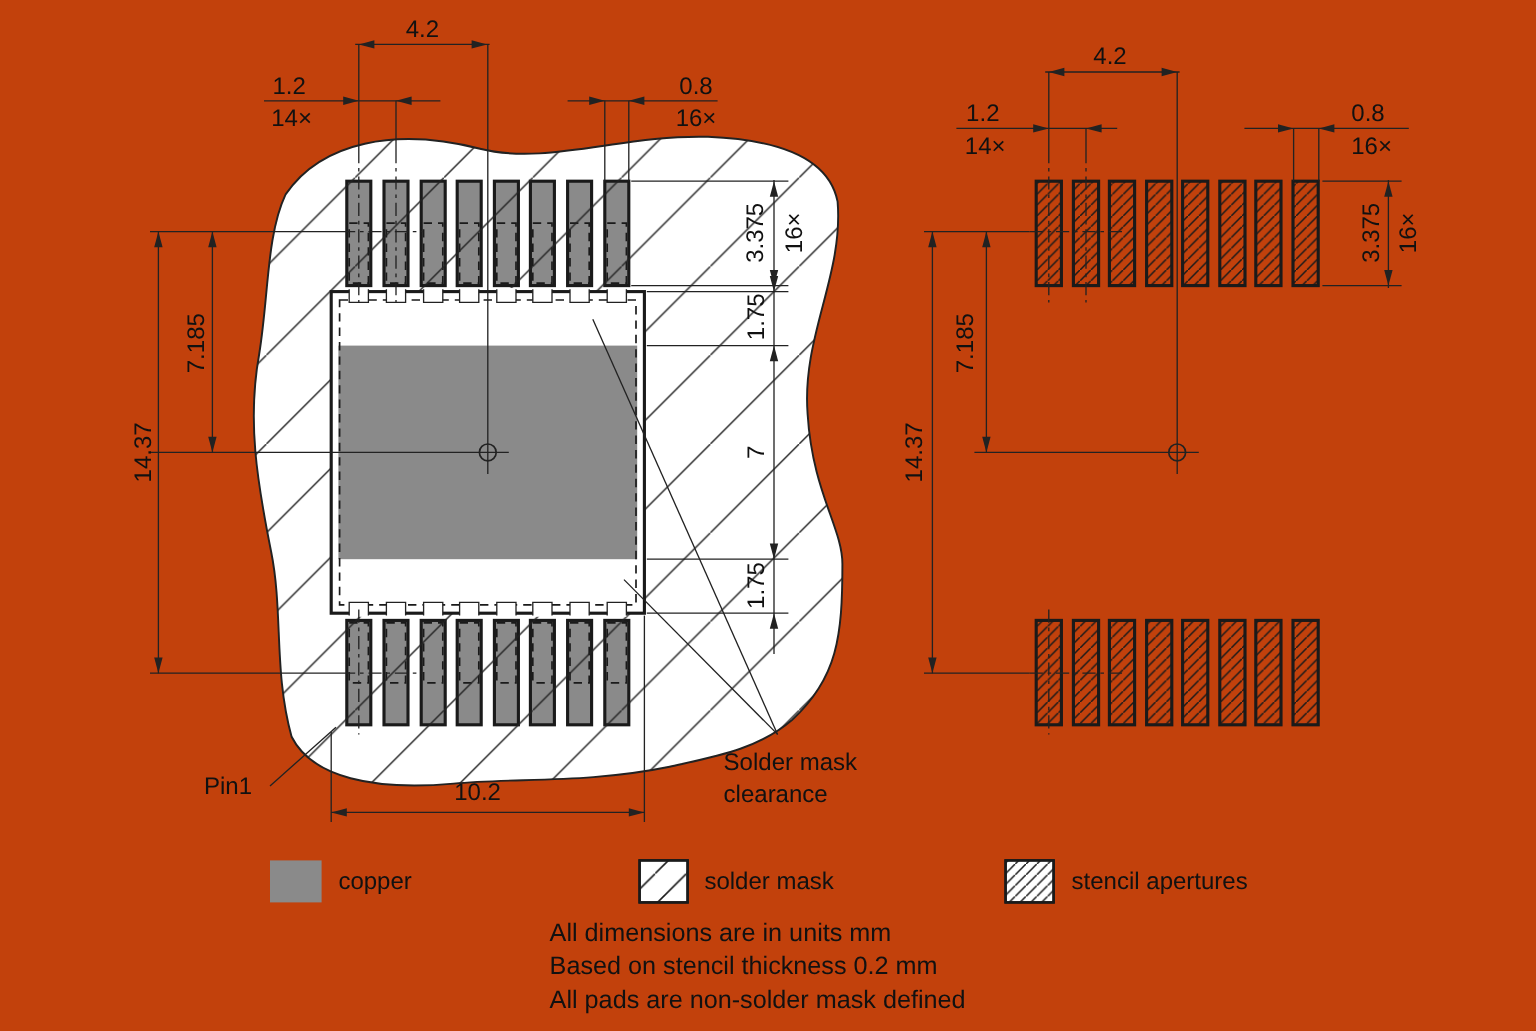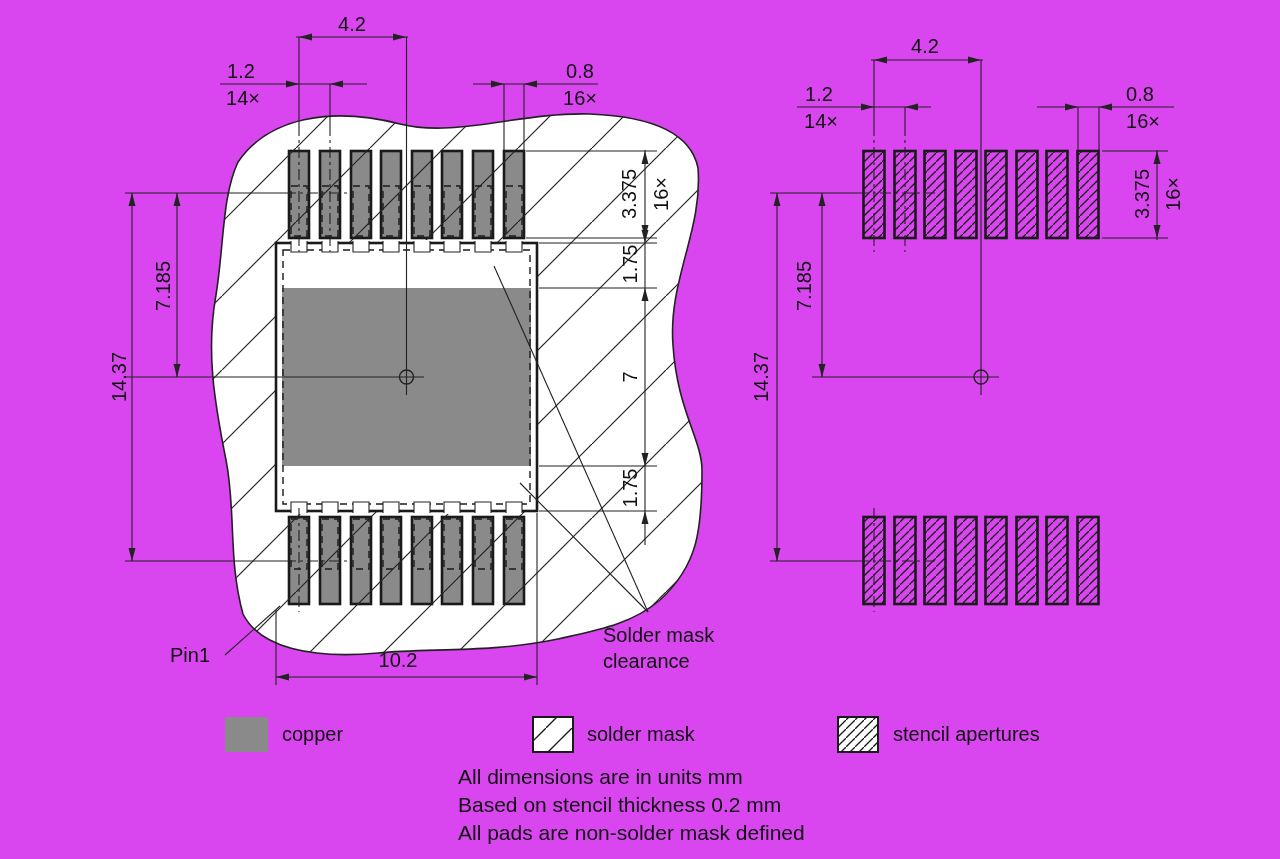--- a/index.html
+++ b/index.html
@@ -1,16 +1,16 @@
 <!DOCTYPE html>
 <html><head>
 <meta charset="utf-8">
 <style>
   html,body{margin:0;padding:0;background:#ffffff;}
-  #stage{position:relative;width:1280px;height:859px;background:#d946ef;overflow:hidden;
+  #stage{position:relative;width:1280px;height:859px;background:#c2410c;overflow:hidden;
          font-family:"Liberation Sans","DejaVu Sans",sans-serif;}
   svg{position:absolute;left:0;top:0;}
   text{fill:#111;}
   .dim{font-size:20px;text-anchor:middle;}
   .lab{font-size:20px;text-anchor:start;}
   .note{font-size:21px;text-anchor:start;}
   .thin{stroke:#222;stroke-width:1.1;fill:none;}
   .dd{stroke:#222;stroke-width:1.1;fill:none;stroke-dasharray:11 4 3 4;}
   .thick{stroke:#1a1a1a;stroke-width:2.6;}
   .dashed{stroke:#1a1a1a;stroke-width:1.4;fill:none;stroke-dasharray:7 5;}

